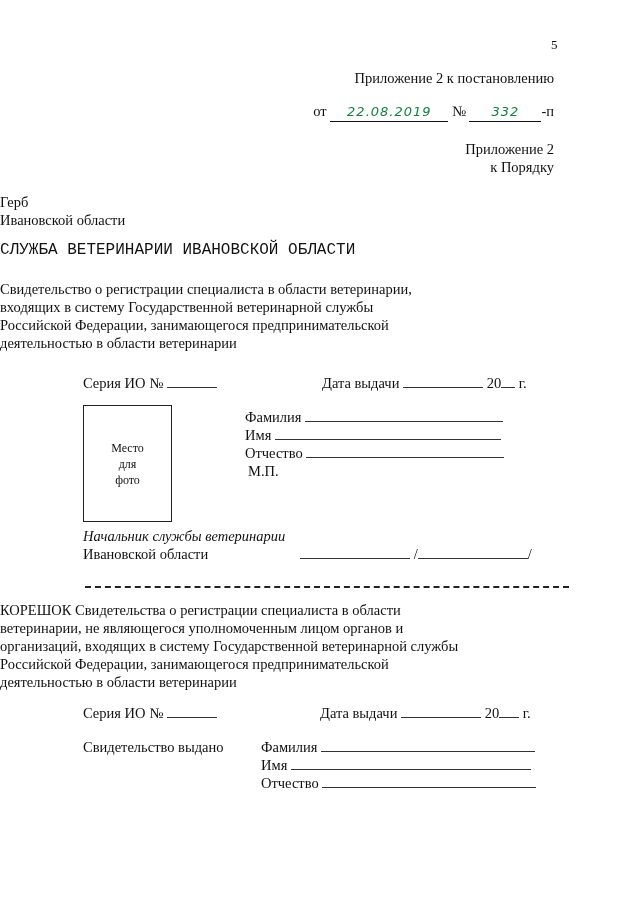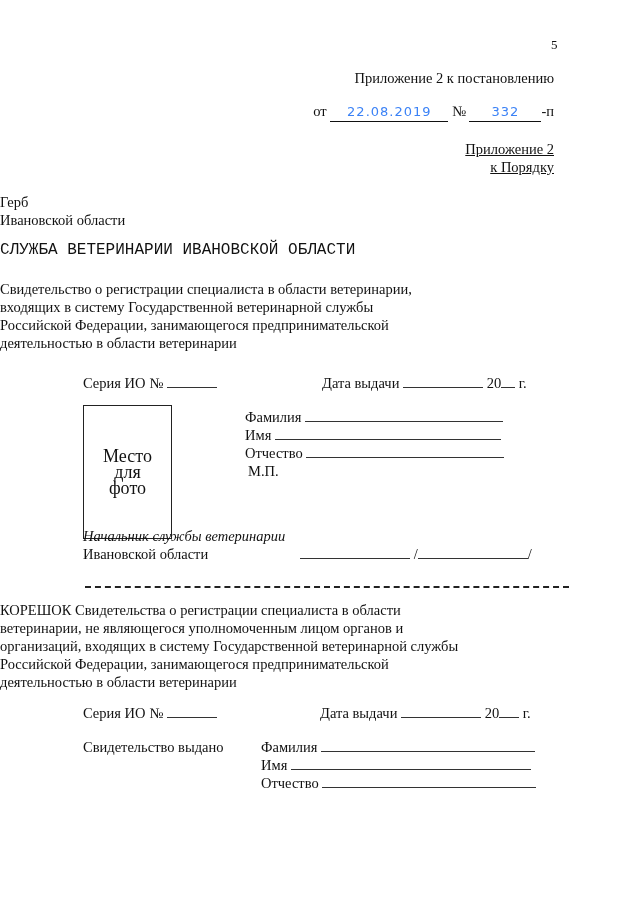--- a/index.html
+++ b/index.html
@@ -5,33 +5,33 @@
   html, body { margin: 0; padding: 0; background: #ffffff; }
   body {
     width: 640px; height: 905px; position: relative; overflow: hidden;
     font-family: "Liberation Serif", "DejaVu Serif", serif;
     color: #111111; font-size: 14.5px;
   }
   .abs { position: absolute; white-space: nowrap; line-height: 18px; }
   .page-num { left: 551px; top: 36px; font-size: 13px; }
   .appendix-main { right: 86px; top: 69px; text-align: right; }
   .appendix-main .line { display: block; height: 18px; }
-  .hand { font-family: "DejaVu Sans", sans-serif; font-size: 13px; letter-spacing: 1px; color: #3b82f6; margin-top: 16px; }
+  .hand { font-family: "DejaVu Sans", sans-serif; font-style: italic; font-size: 13px; letter-spacing: 1px; color: #15803d; margin-top: 16px; }
   .uline { display: inline-block; border-bottom: 1px solid #111; text-align: center; }
-  .appendix-sub { right: 86px; top: 140px; text-align: right; text-decoration: underline; }
+  .appendix-sub { right: 86px; top: 140px; text-align: right; }
   .appendix-sub .line { display: block; height: 18px; }
   .center-block { left: 0; width: 640px; text-align: left; }
   .center-block .line { display: block; height: 18px; }
   .service-title { font-size: 16px; }
   .field-line { display: inline-block; border-bottom: 1px solid #333; vertical-align: baseline; height: 12px; }
   .photo-box {
-    position: absolute; left: 83px; top: 405px; width: 89px; height: 134px;
+    position: absolute; left: 83px; top: 405px; width: 89px; height: 117px;
     border: 1px solid #222; box-sizing: border-box;
     display: flex; align-items: center; justify-content: center; text-align: center;
-    font-size: 18px; line-height: 16px;
+    font-size: 12px; line-height: 16px;
   }
   .dashed-sep {
     position: absolute; left: 85px; top: 586px; width: 484px; height: 0;
     border-top: 2px dashed #222;
   }
 </style>
 </head>
 <body>
 
 <div class="abs page-num">5</div>

